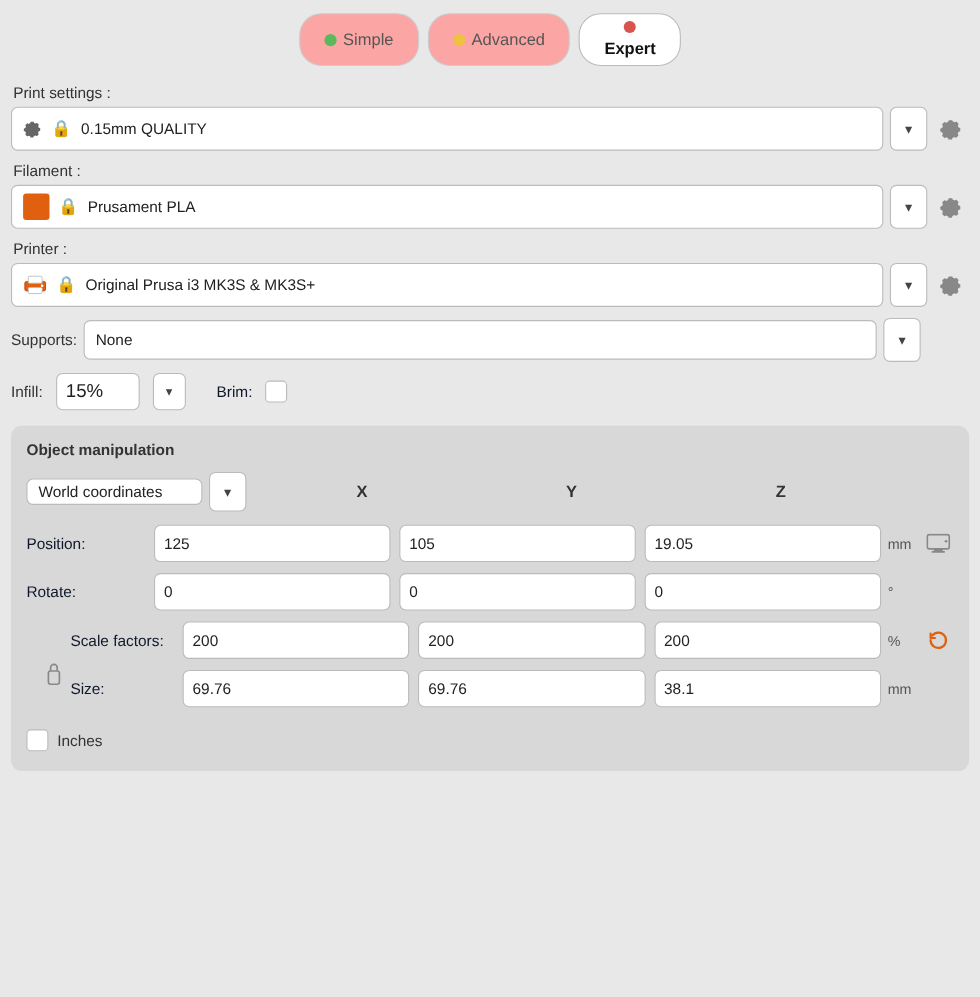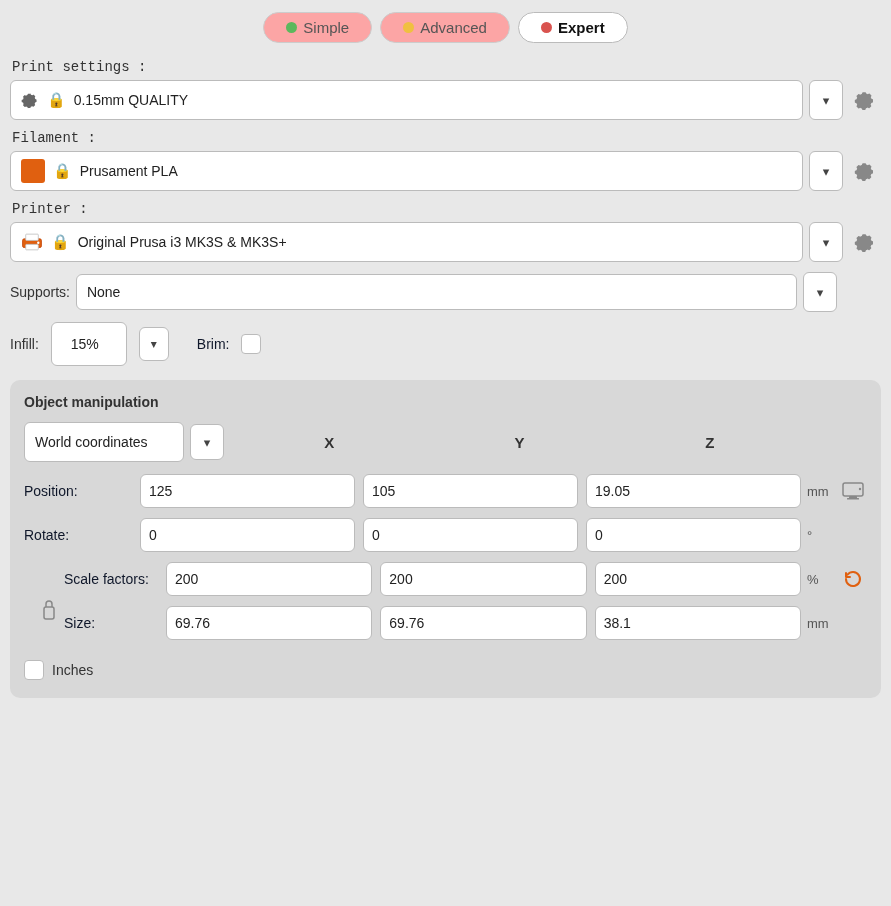--- a/index.html
+++ b/index.html
@@ -31,38 +31,38 @@
       font-size: 15px;
       cursor: pointer;
       font-weight: 400;
       color: #555;
     }
     .mode-tab.active {
       background: #fff;
       border-color: #bbb;
       font-weight: 700;
       color: #111;
+      flex-direction: column;
     }
     .dot {
       width: 11px;
       height: 11px;
       border-radius: 50%;
       display: inline-block;
     }
     .dot-green { background: #5cb85c; }
     .dot-yellow { background: #f0c040; }
     .dot-red { background: #d9534f; }
 
     
     .section-label {
       font-size: 14px;
       color: #333;
       margin-bottom: 5px;
       padding-left: 2px;
-      font-family: Liberation Mono, monospace;
     }
 
     
     .dropdown-row {
       display: flex;
       align-items: center;
       gap: 6px;
       margin-bottom: 10px;
     }
     .dropdown-main {
@@ -146,23 +146,23 @@
       margin-bottom: 14px;
     }
     .infill-label {
       font-size: 14px;
       color: #333;
     }
     .infill-value-box {
       background: #fff;
       border: 1.5px solid #bbb;
       border-radius: 6px;
-      padding: 4px 19px;
-      height: 44px;
-      font-size: 14px;
+      padding: 4px 8px;
+      height: 34px;
+      font-size: 17px;
       width: 76px;
       display: flex;
       align-items: center;
     }
     .infill-arrow-btn {
       background: #fff;
       border: 1.5px solid #bbb;
       border-radius: 6px;
       width: 30px;
       height: 34px;
@@ -206,21 +206,21 @@
       display: flex;
       align-items: center;
       gap: 6px;
       margin-bottom: 12px;
     }
     .world-coords-dropdown {
       background: #fff;
       border: 1.5px solid #bbb;
       border-radius: 6px;
       padding: 6px 10px;
-      height: 40px;
+      height: 24px;
       font-size: 14px;
       display: flex;
       align-items: center;
       min-width: 160px;
     }
     .world-coords-arrow {
       background: #fff;
       border: 1.5px solid #bbb;
       border-radius: 6px;
       width: 34px;

